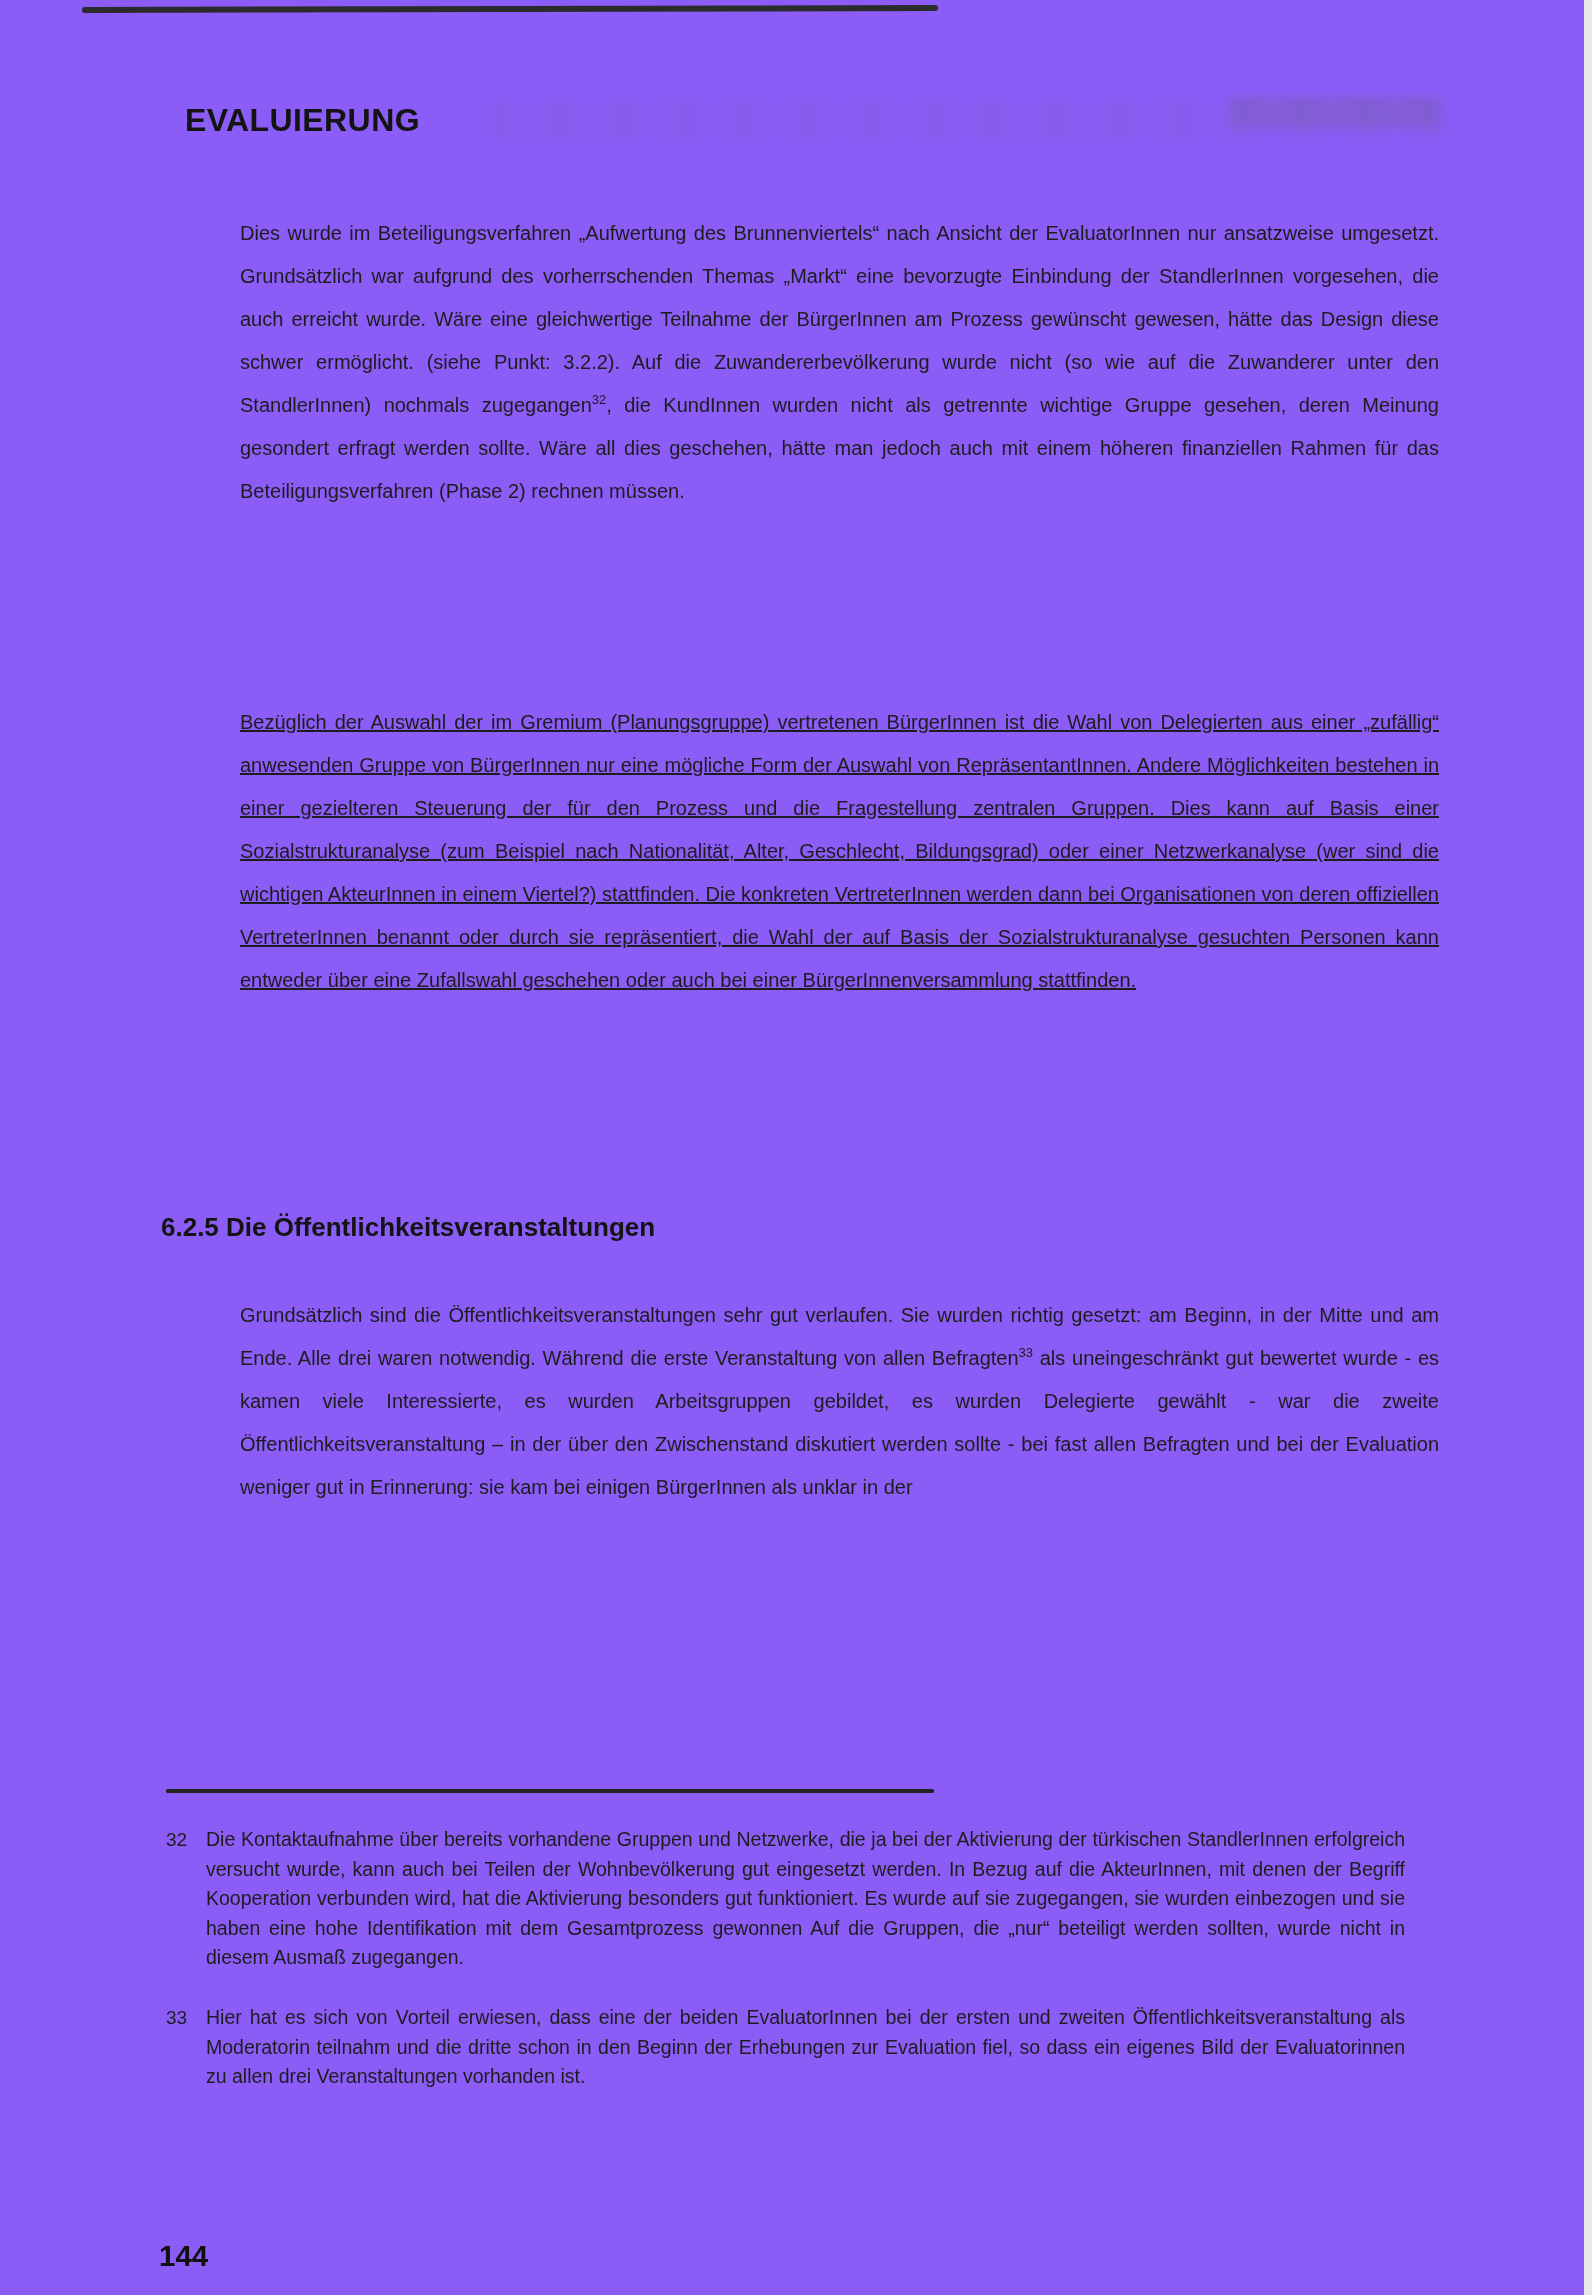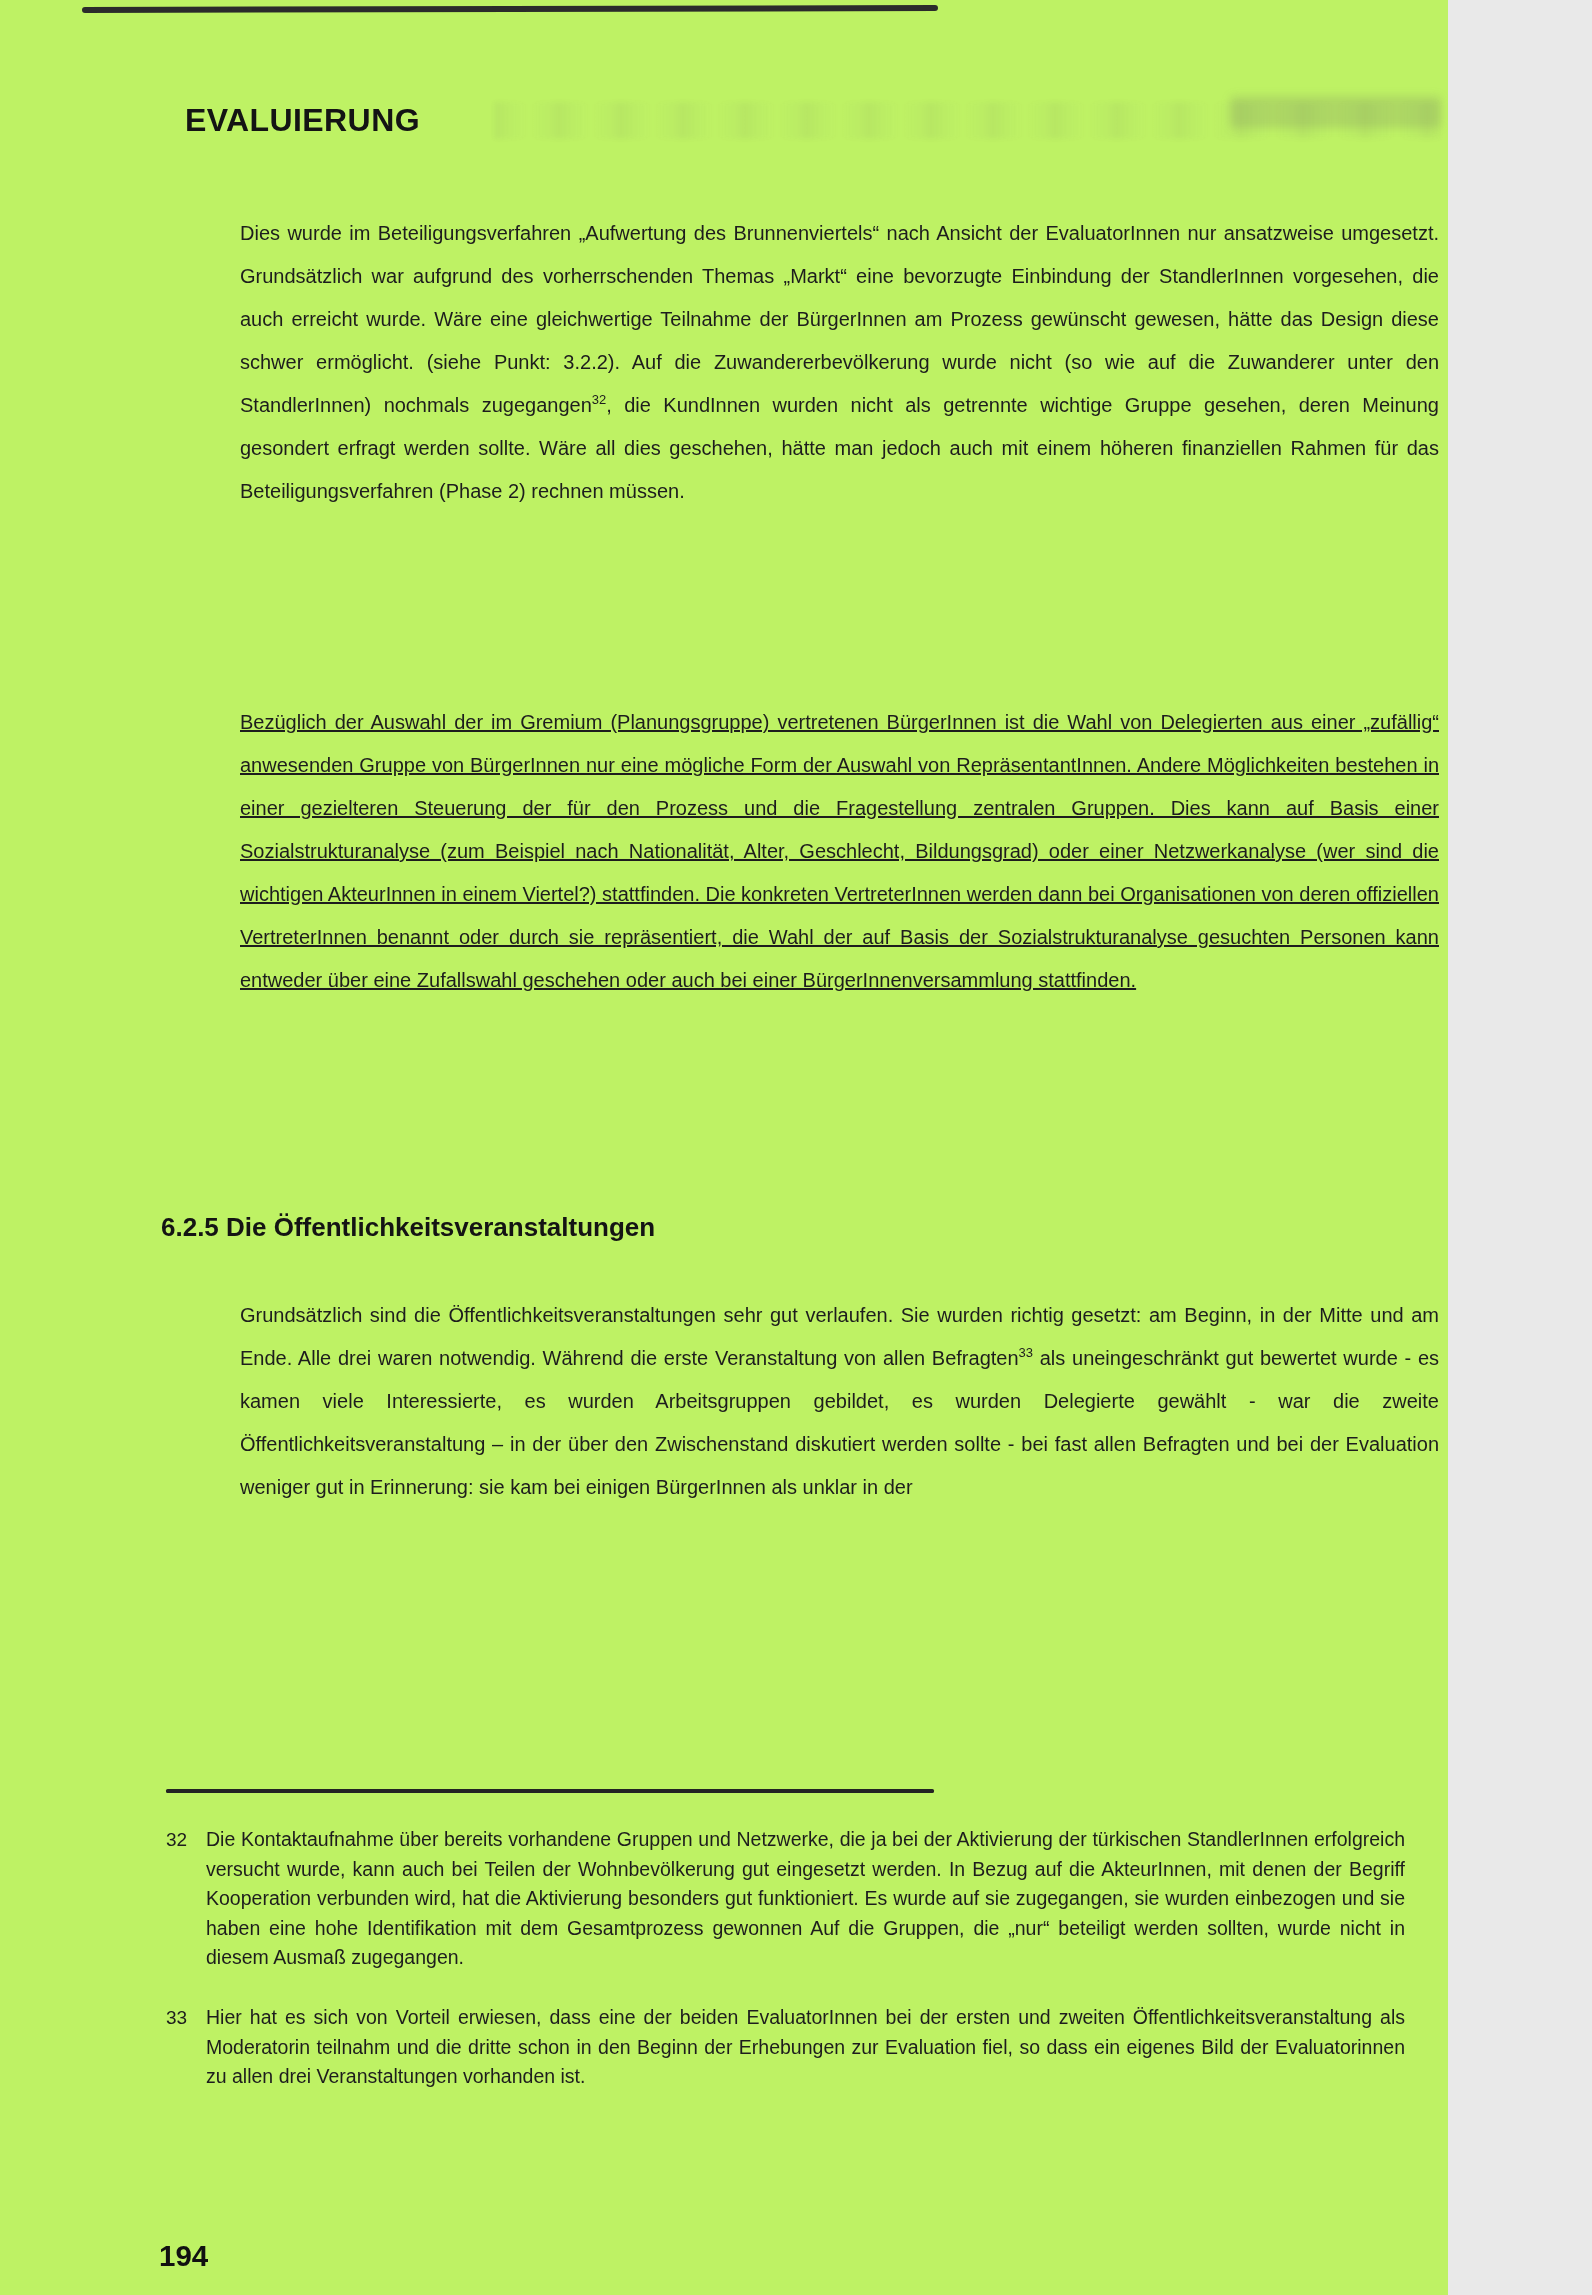--- a/index.html
+++ b/index.html
@@ -2,23 +2,23 @@
 <html style="font-size:12.7px"><head>
 <meta charset="utf-8">
 <style>
   html, body {
     margin: 0;
     padding: 0;
     background: #e9e9e9;
   }
   .page {
     position: relative;
-    width: 1448px;
+    width: 1584px;
     height: 2295px;
-    background: #bef264;
+    background: #8b5cf6;
     font-family: "Liberation Sans", "DejaVu Sans", sans-serif;
     color: #1d1d1d;
     overflow: hidden;
   }
   
   .scan-line-top {
     position: absolute;
     left: 82px;
     top: 6.4px;
     width: 856px;
@@ -155,16 +155,16 @@
   <div class="footnote" id="footnote-32">
     <span class="fn-num">32</span>
     <p class="fn-text">Die Kontaktaufnahme über bereits vorhandene Gruppen und Netzwerke, die ja bei der Aktivierung der türkischen StandlerInnen erfolgreich versucht wurde, kann auch bei Teilen der Wohnbevölkerung gut eingesetzt werden. In Bezug auf die AkteurInnen, mit denen der Begriff Kooperation verbunden wird, hat die Aktivierung besonders gut funktioniert. Es wurde auf sie zugegangen, sie wurden einbezogen und sie haben eine hohe Identifikation mit dem Gesamtprozess gewonnen Auf die Gruppen, die „nur“ beteiligt werden sollten, wurde nicht in diesem Ausmaß zugegangen.</p>
   </div>
 
   <div class="footnote" id="footnote-33">
     <span class="fn-num">33</span>
     <p class="fn-text">Hier hat es sich von Vorteil erwiesen, dass eine der beiden EvaluatorInnen bei der ersten und zweiten Öffentlichkeitsveranstaltung als Moderatorin teilnahm und die dritte schon in den Beginn der Erhebungen zur Evaluation fiel, so dass ein eigenes Bild der Evaluatorinnen zu allen drei Veranstaltungen vorhanden ist.</p>
   </div>
 
-  <div class="page-number">194</div>
+  <div class="page-number">144</div>
 
 </div>
 
 
 </body></html>

